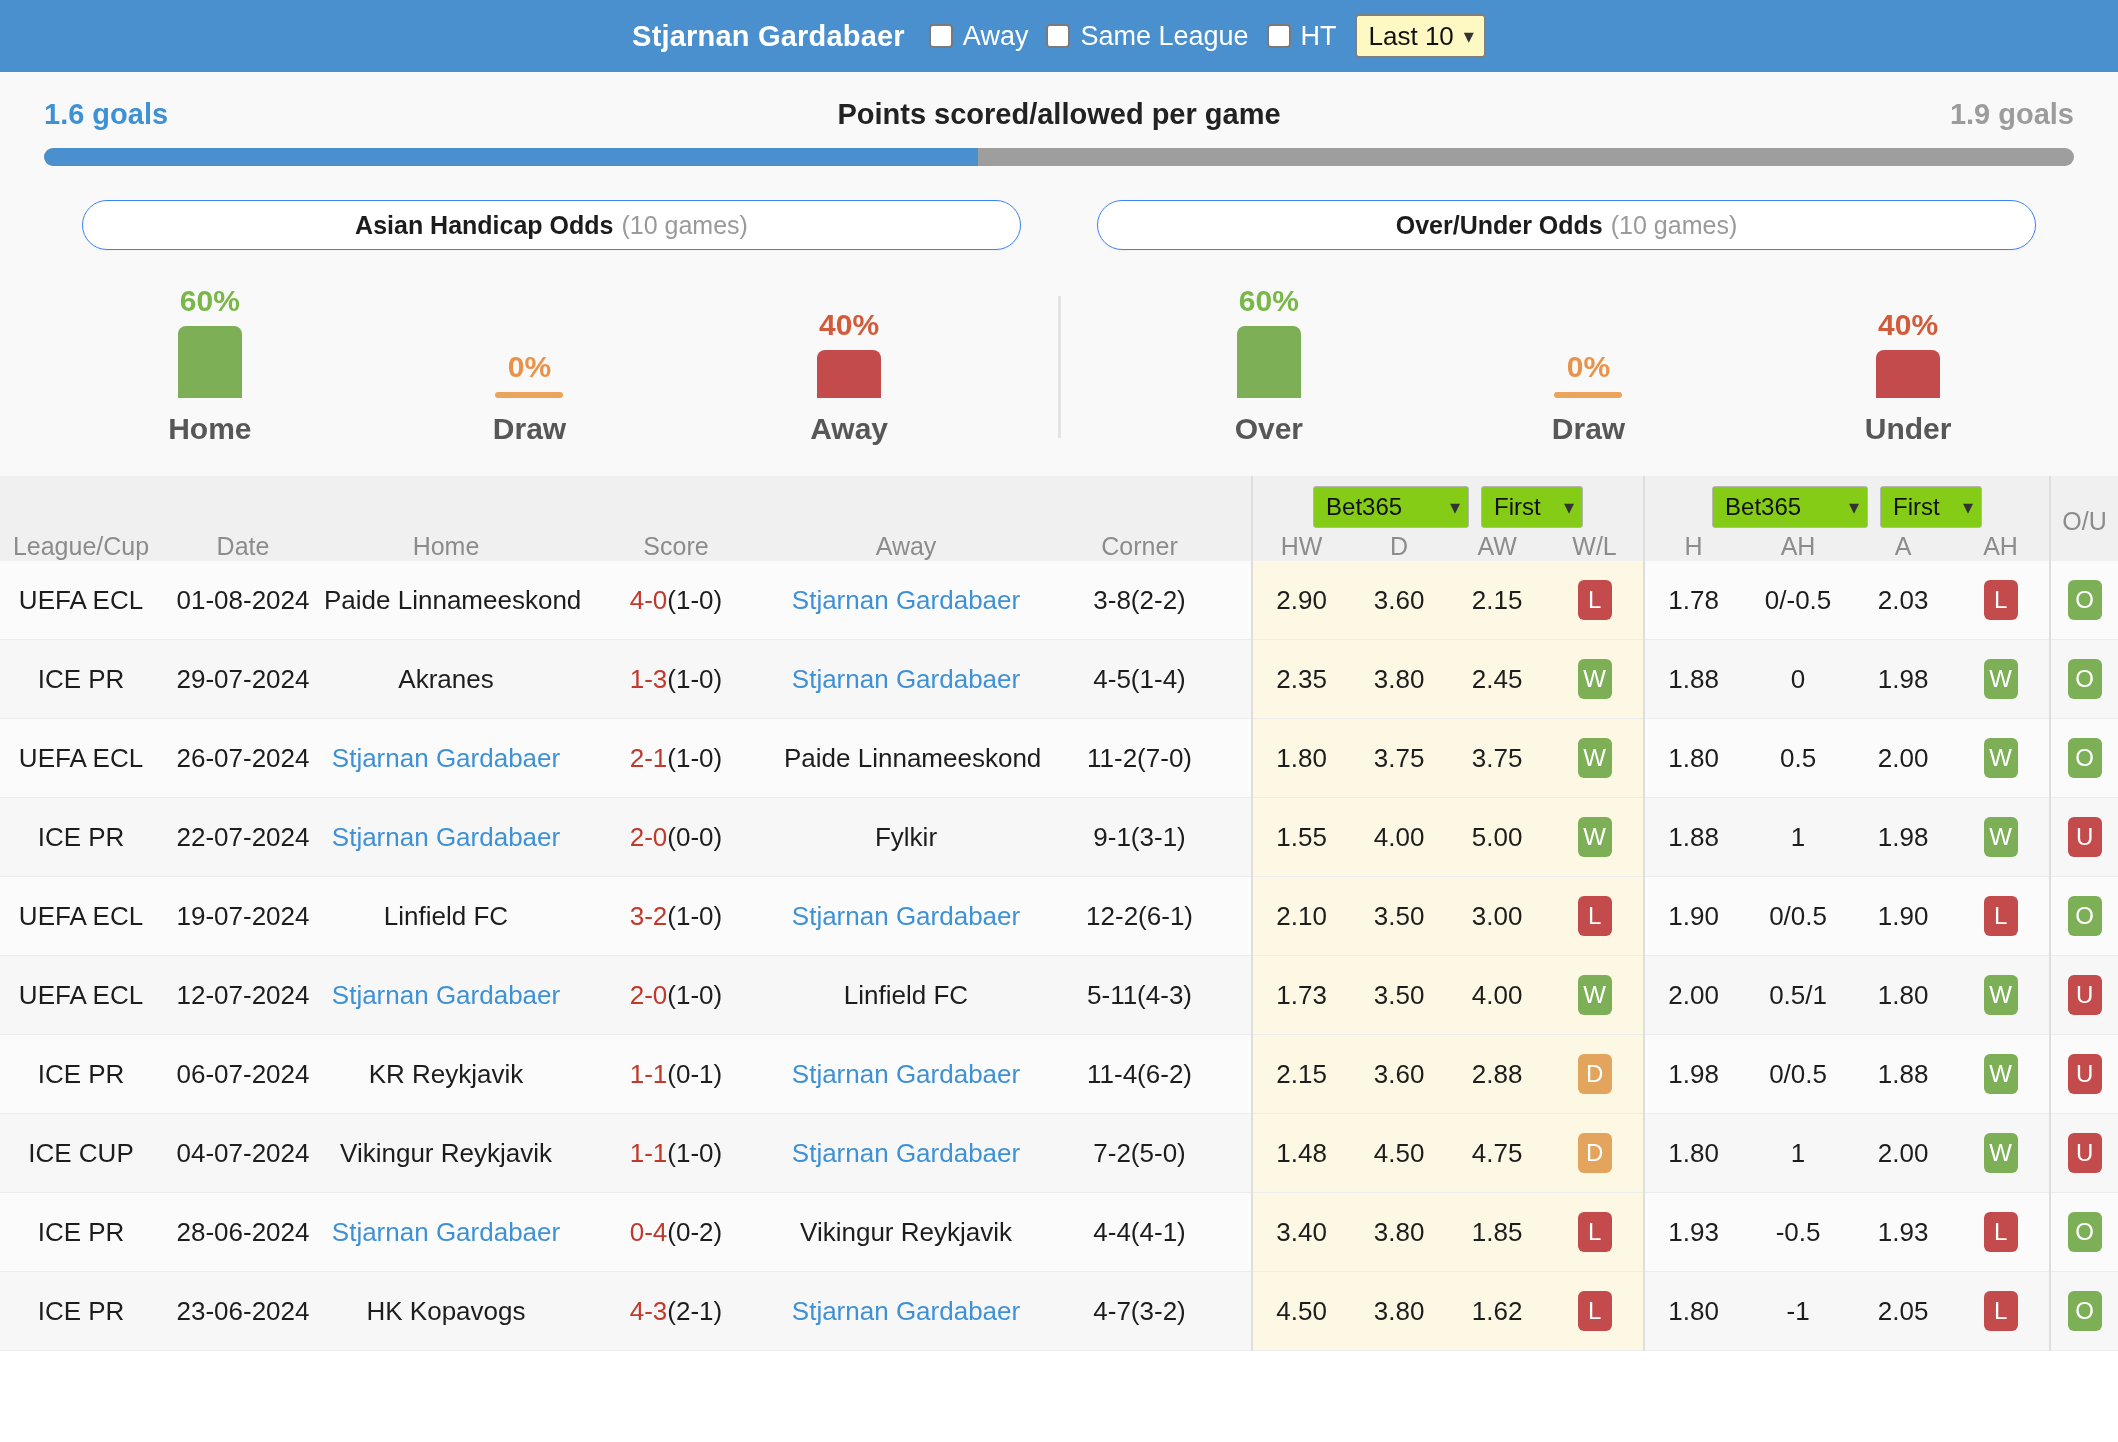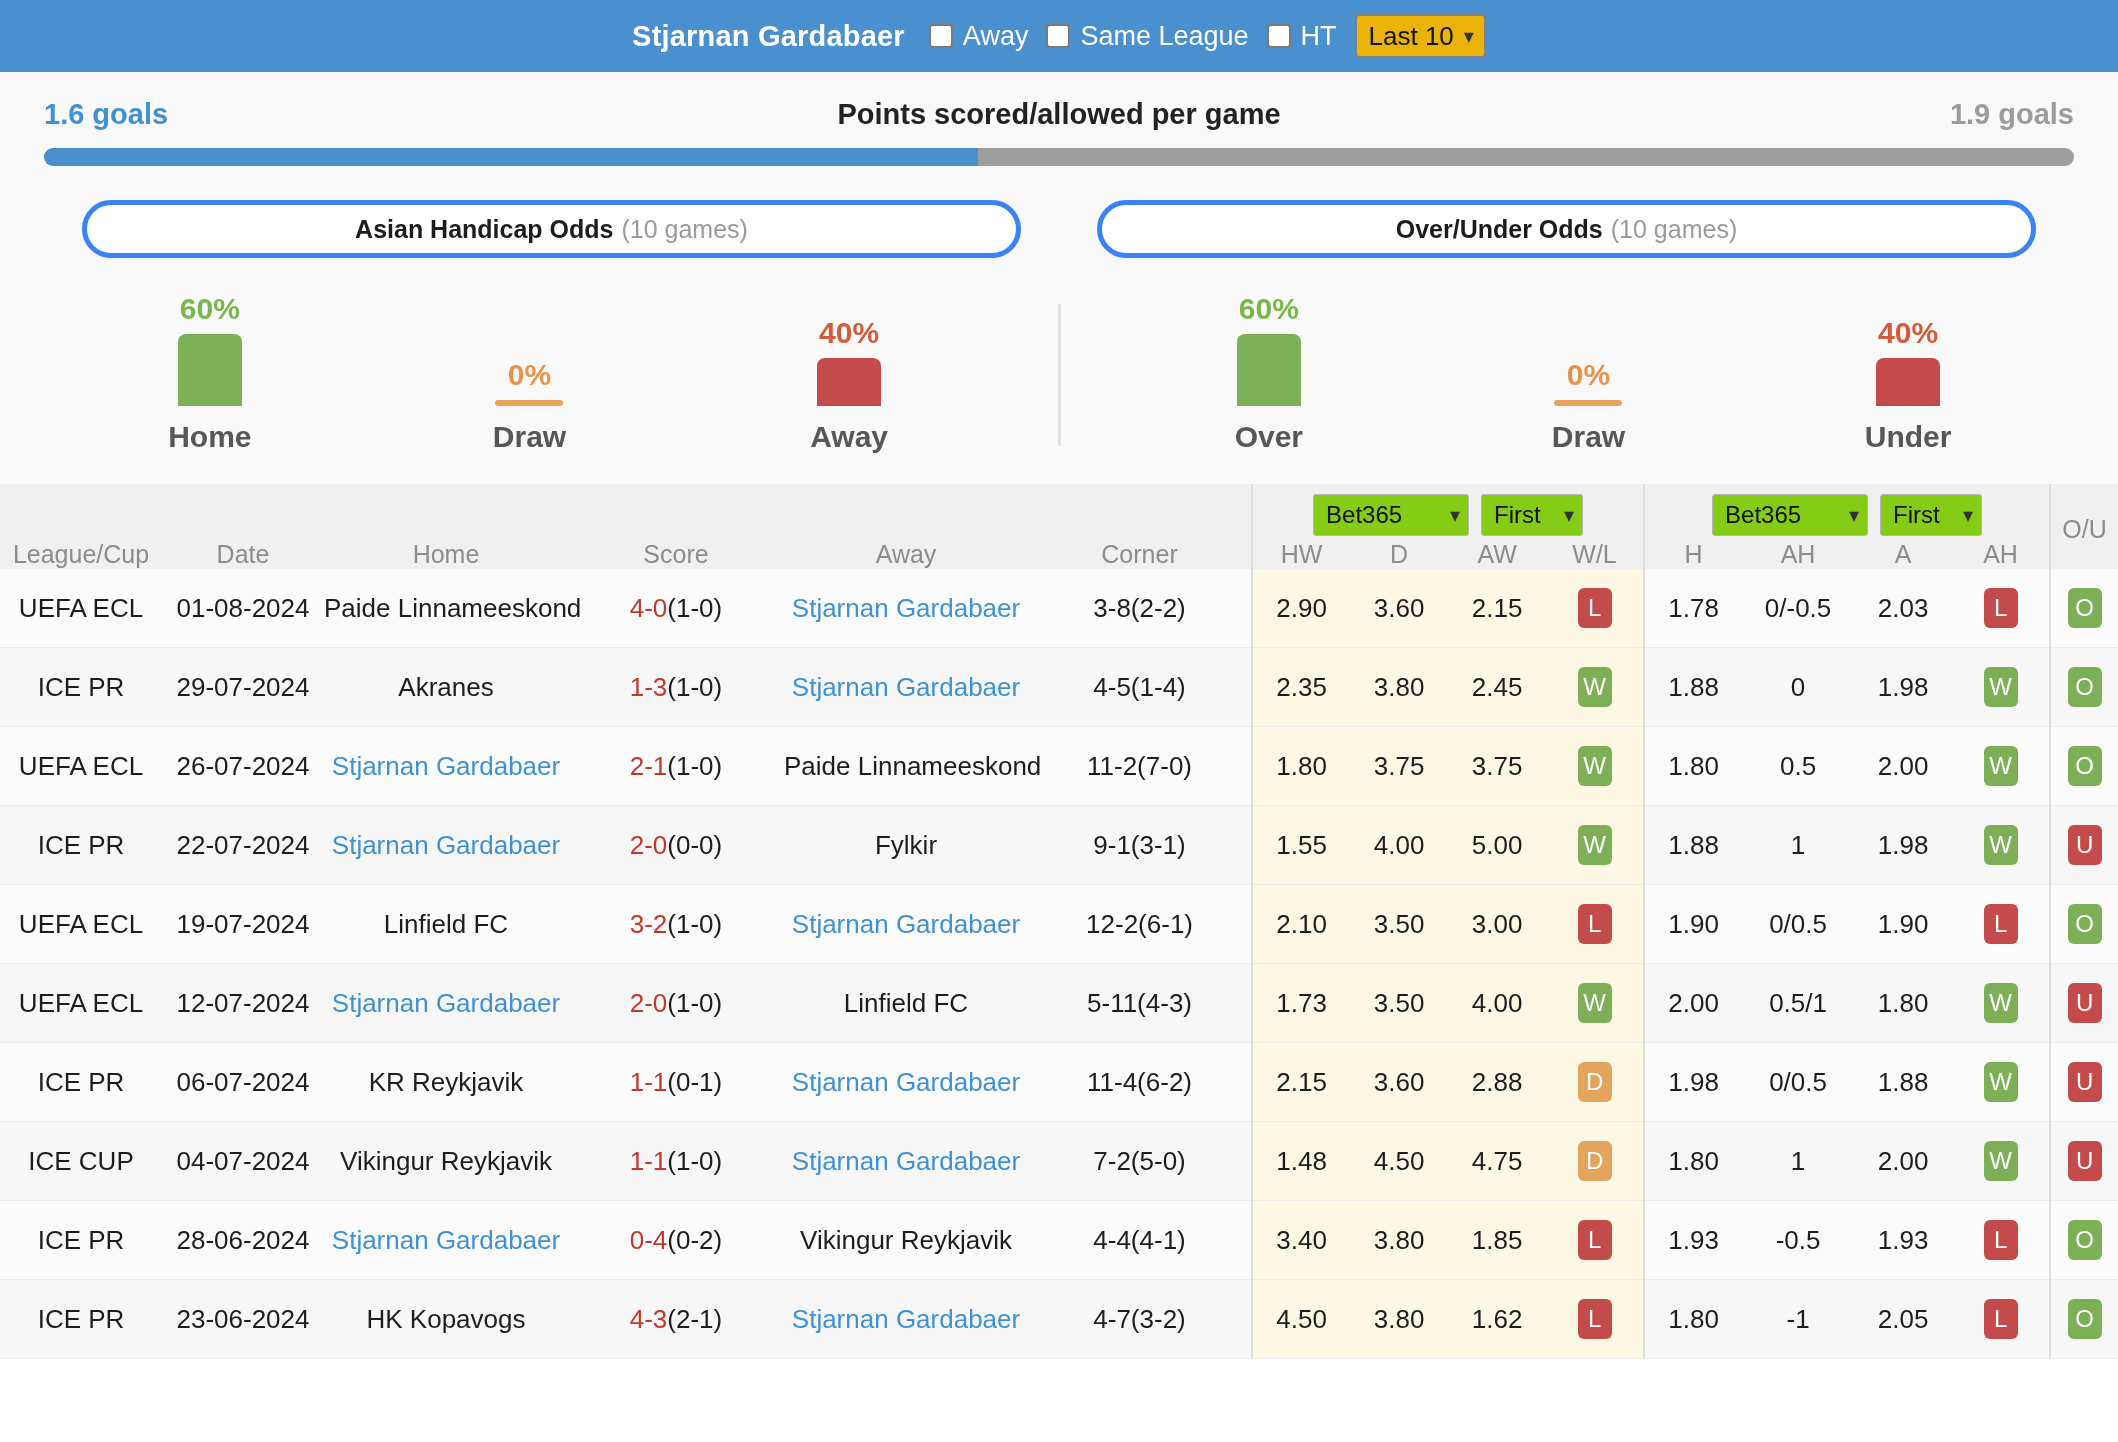--- a/index.html
+++ b/index.html
@@ -25,21 +25,21 @@
   .chk-group { display:flex; align-items:center; gap:10px; }
   .chkbox {
     width: 24px; height: 24px;
     background: #fff;
     border: 2px solid #7a7a7a;
     border-radius: 4px;
     display:inline-block;
   }
   .chk-label { font-size: 27px; color:#fff; }
   .select-box {
-    background:#eab308; color:#111;
+    background:#fef9c3; color:#111;
     border:2px solid #808080; border-radius:4px;
     font-size: 26px;
     padding: 4px 10px 5px 12px;
     display:flex; align-items:center; gap:10px;
     line-height: 1;
     height: 44px;
   }
   .caret { font-size: 20px; color:#333; }
 
   
@@ -56,23 +56,23 @@
     margin-top: 10px; overflow:hidden; width:100%;
   }
   .bar-fill { height: 100%; background:#4a90cf; border-radius: 9px 0 0 9px; }
 
   
   .tabs-wrap { background:#f9f9f9; padding: 8px 44px 24px 44px; display:flex; gap: 0; }
   .tab-col { width: 50%; display:flex; justify-content:center; padding: 0 38px; }
   .tab-btn {
     width: 100%;
     background:#fff;
-    border:5px solid #3b82f6;
+    border:1px solid #3b82f6;
     border-radius: 999px;
-    height: 58px;
+    height: 50px;
     display:flex; align-items:center; justify-content:center;
     font-size: 25px;
     box-shadow: 0 1px 2px rgba(0,0,0,.04);
     cursor: pointer;
   }
   .tab-btn b { color:#1c1c1c; font-weight:bold; }
   .tab-btn span.muted { color:#9a9a9a; font-weight:normal; margin-left: 8px; }
 
   
   .charts {

